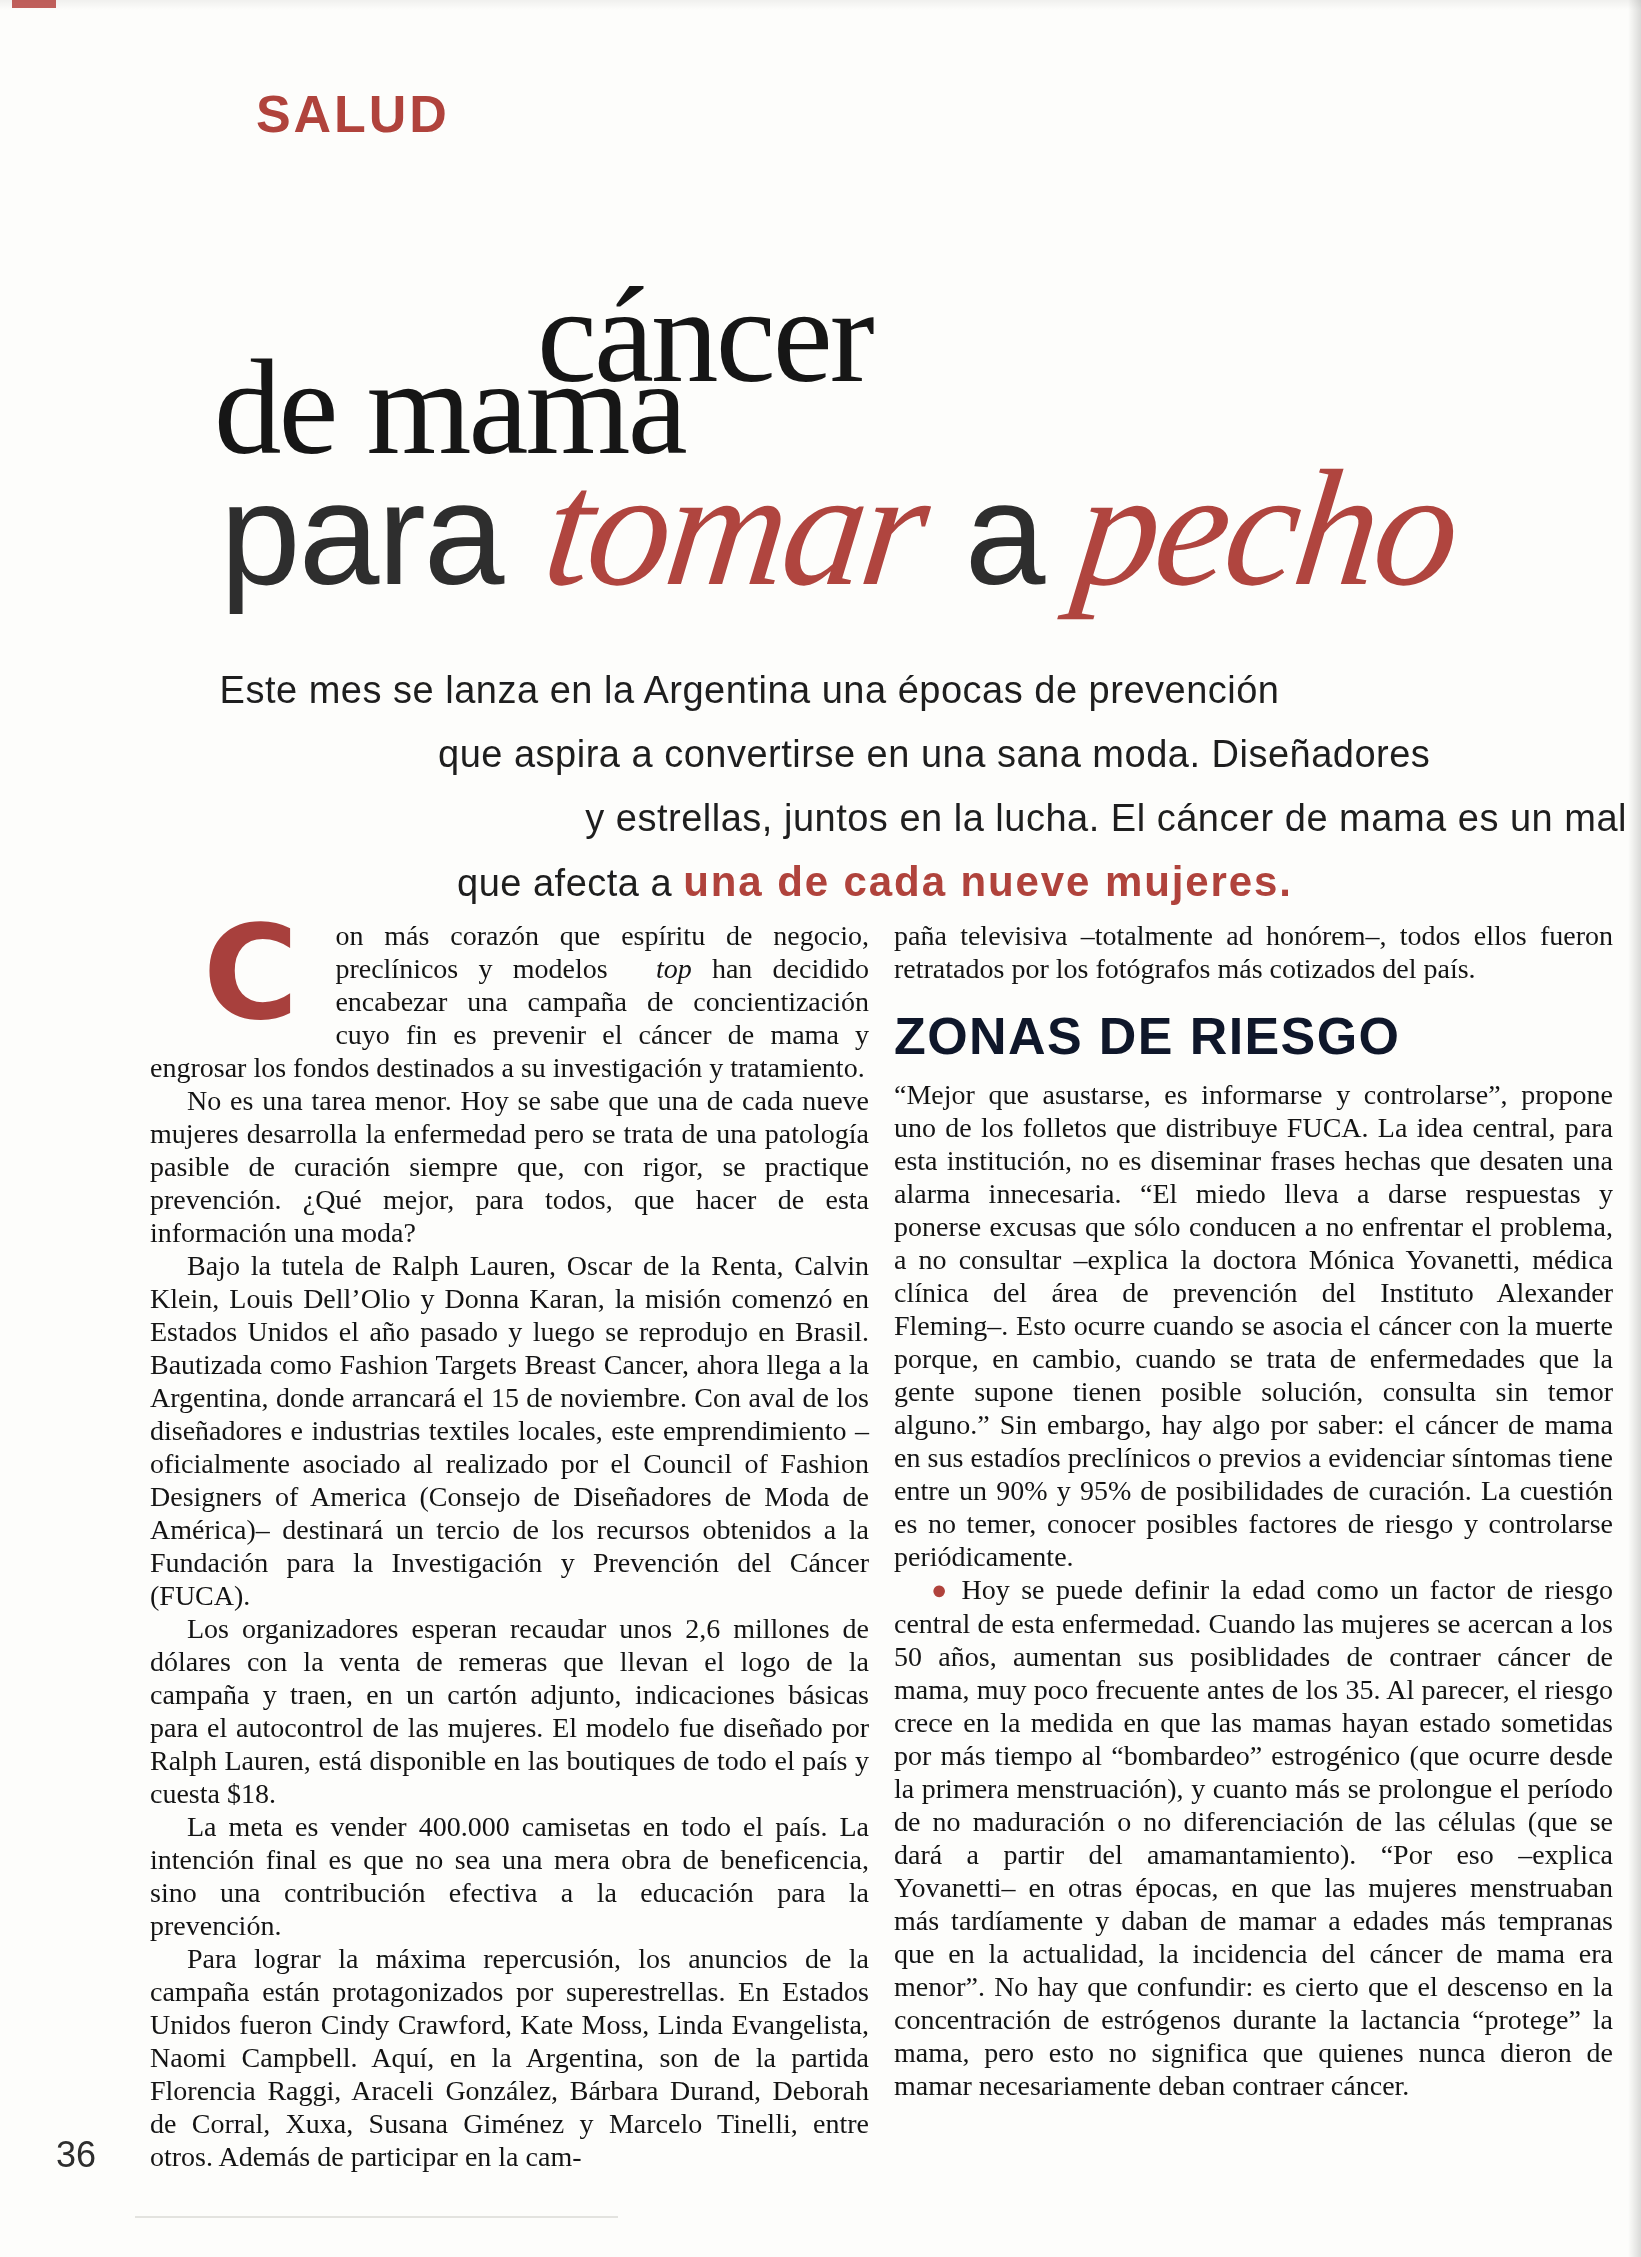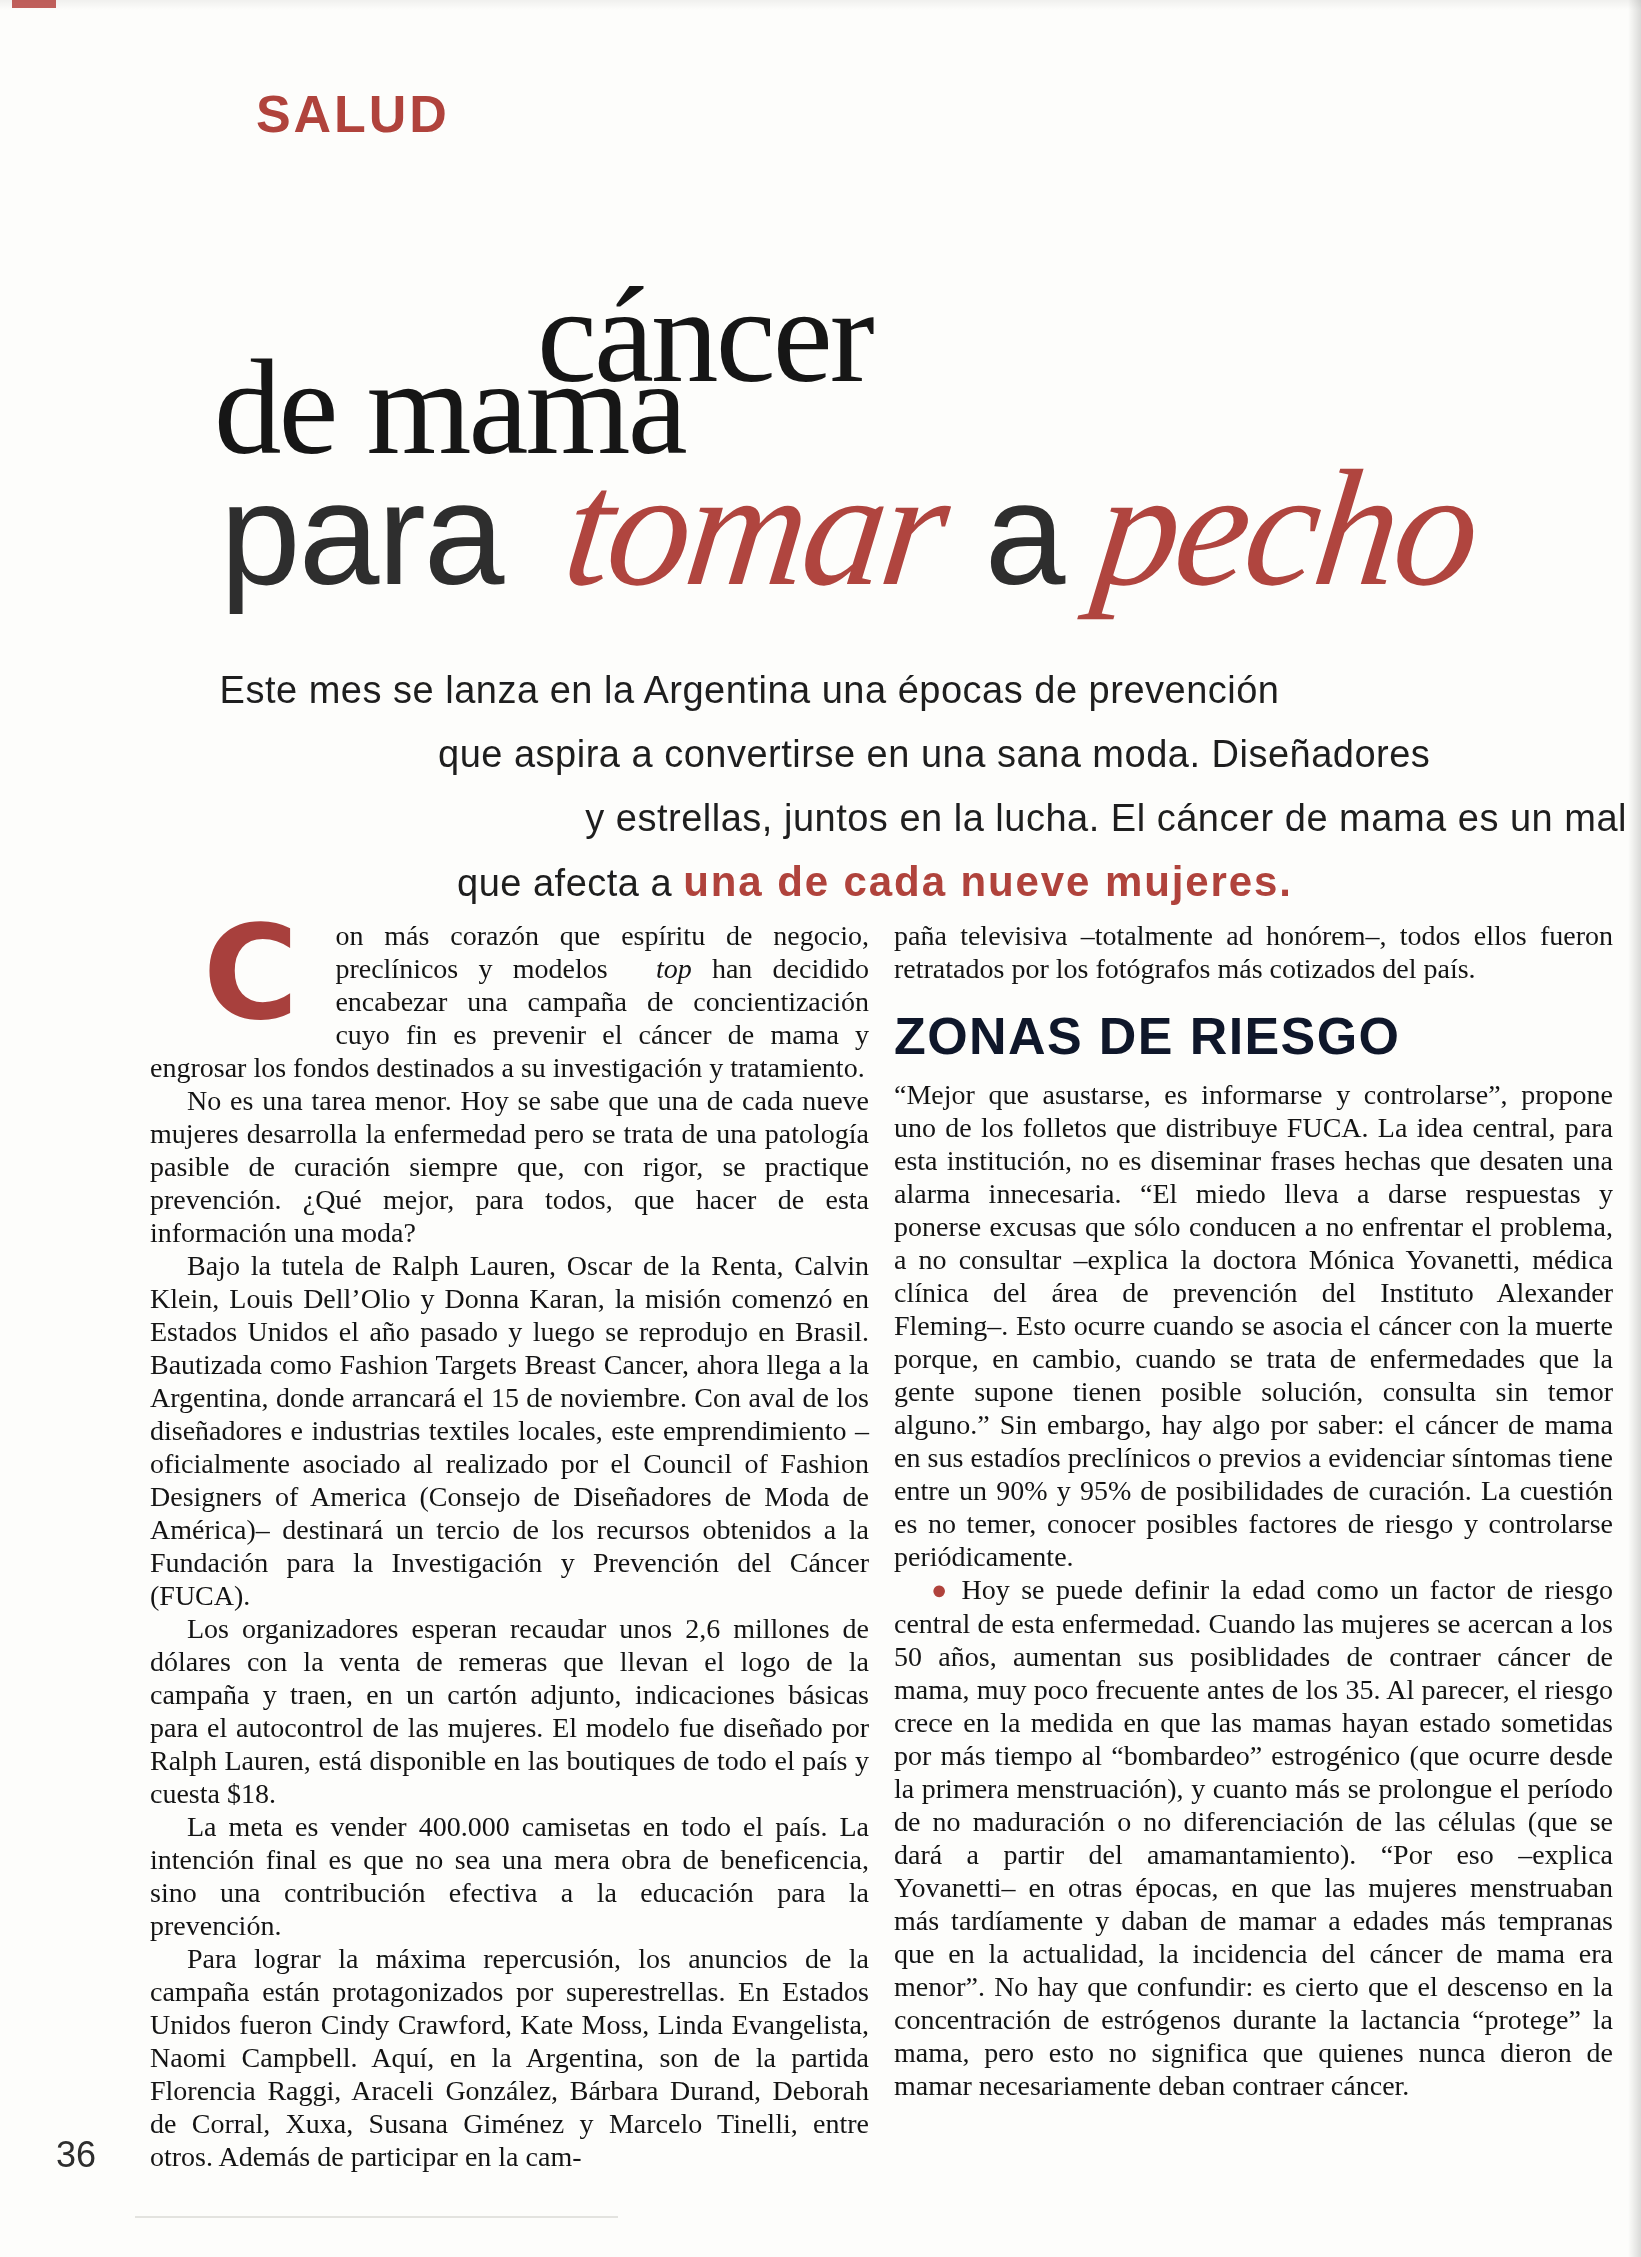--- a/index.html
+++ b/index.html
@@ -30,21 +30,21 @@
   
   .hl-serif{position:absolute;font-family:"Liberation Serif",serif;
     font-size:135px;line-height:1;color:#161616;letter-spacing:-2.9px;white-space:nowrap;}
   .hl-cancer{left:537px;top:268px;}
   .hl-demama{left:214px;top:340px;}
   .hl-line3{position:absolute;left:220px;top:433px;white-space:nowrap;}
   .hl-sans{font-family:"Liberation Sans",sans-serif;font-weight:300;
     font-size:145px;color:#2e2e2e;letter-spacing:-1.9px;}
   .hl-script{font-family:"Liberation Serif",serif;font-style:italic;
     font-size:166px;color:#b0453f;letter-spacing:-3.9px;display:inline-block;transform:skewX(-7deg);}
-  .gap-a{margin-right:64px;} .gap-b{margin-right:41px;} .gap-c{margin-right:35px;}
+  .gap-a{margin-right:44px;} .gap-b{margin-right:41px;} .gap-c{margin-right:35px;}
 
   
   .intro{
     position:absolute;left:208px;top:658px;width:1419px;
     font-family:"Liberation Sans",sans-serif;font-weight:300;
     font-size:38px;line-height:64px;color:#1e1e1e;letter-spacing:0.5px;
     white-space:nowrap;
   }
   .intro .l1{margin-left:11.6px;}
   .intro .l2{margin-left:230px;}

